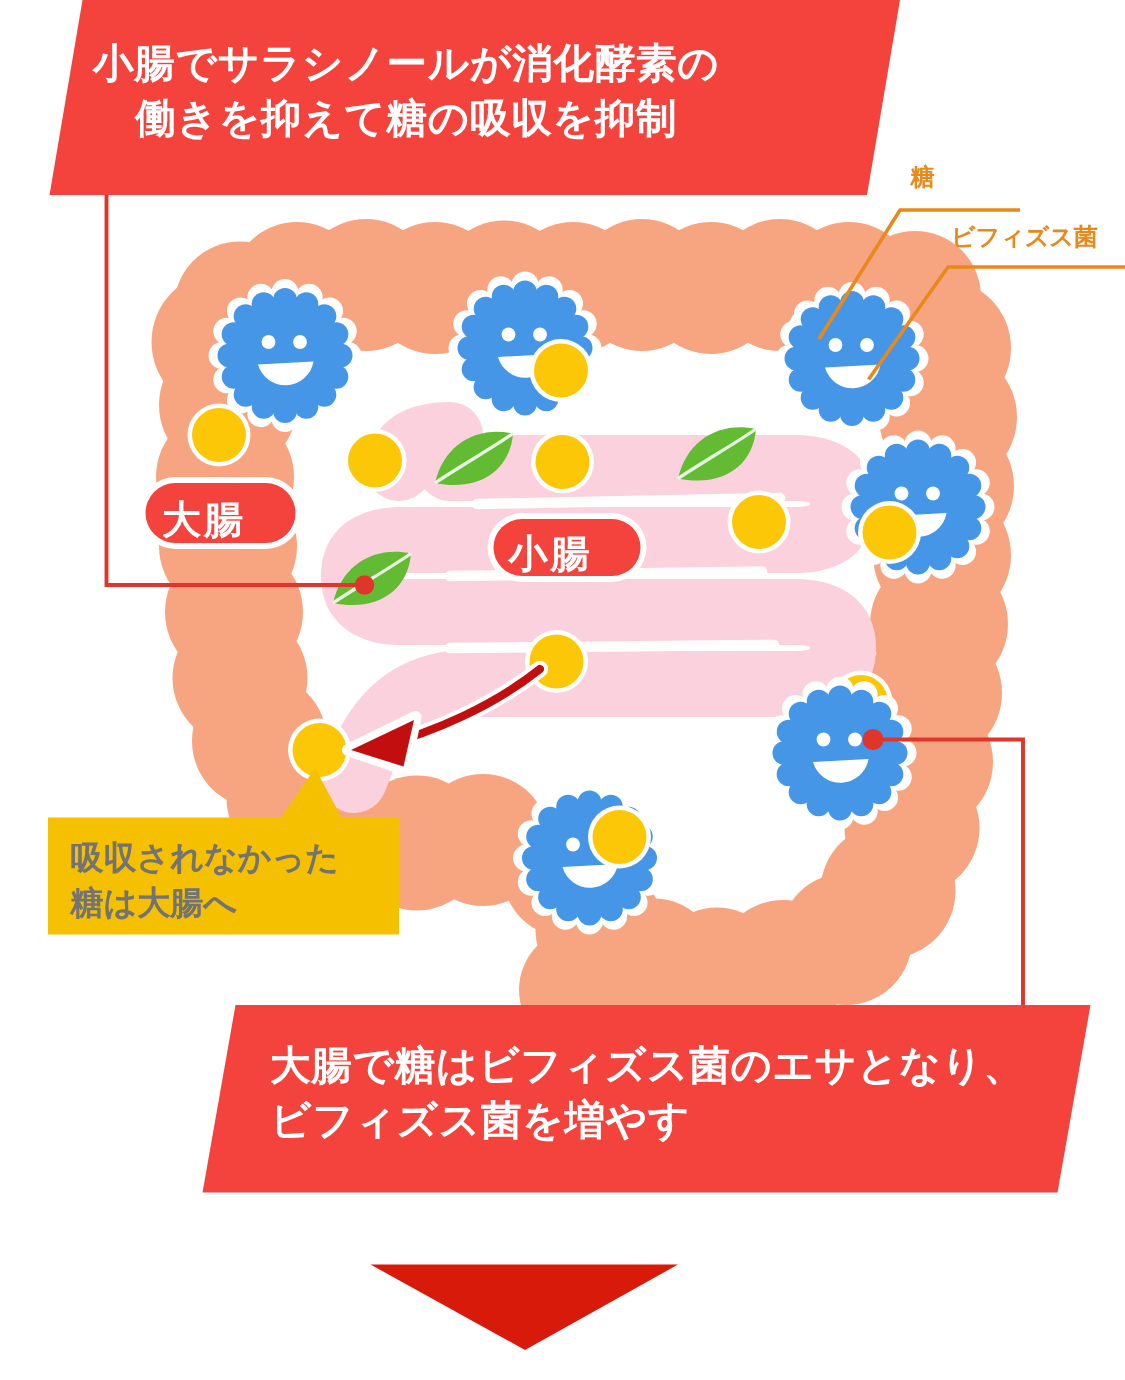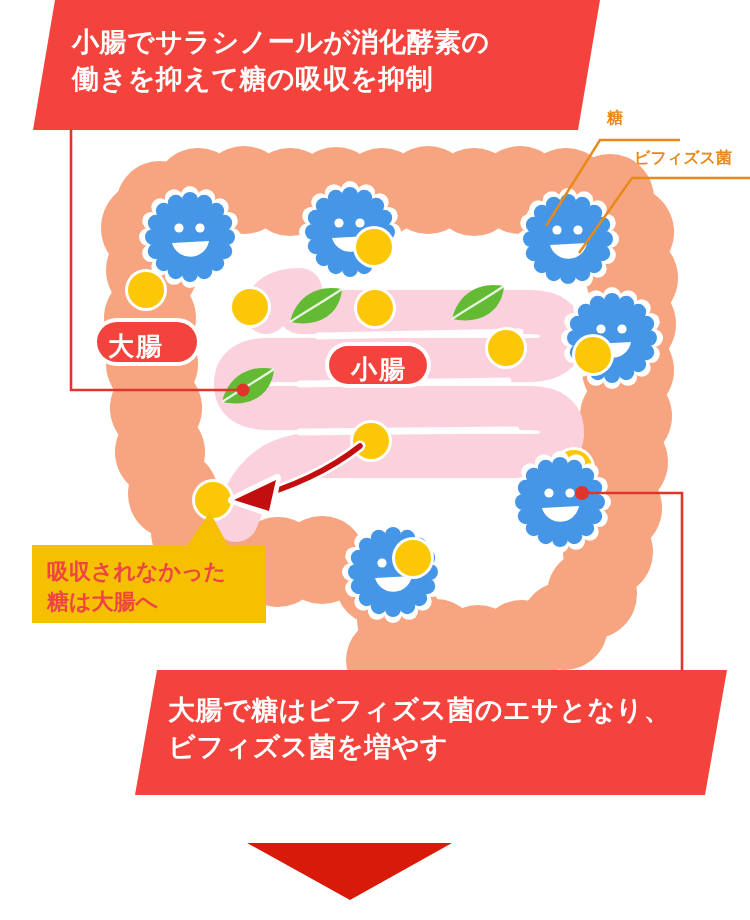--- a/index.html
+++ b/index.html
@@ -27,26 +27,26 @@
   .banner-text {
     position: absolute;
     color: #ffffff;
     font-weight: bold;
     font-size: 27px;
     line-height: 1.38;
     letter-spacing: 0.5px;
     white-space: pre-line;
     pointer-events: none;
   }
-  #top-banner-text  { left: 72px;  top: 24px;  }
-  #bot-banner-text  { left: 168px; top: 692px; }
+  #top-banner-text  { left: 62px;  top: 24px; text-align: center;  }
+  #bot-banner-text  { left: 180px; top: 692px; }
 
   .callout-text {
     position: absolute;
-    color: #ef4444;
+    color: #737373;
     font-weight: bold;
     font-size: 22px;
     line-height: 1.35;
     white-space: pre-line;
     pointer-events: none;
     font-family: Liberation Serif, serif;
   }
   #yellow-callout-text { left: 47px; top: 557px; }
 
   .lead-label {
@@ -63,21 +63,21 @@
   .organ-tag {
     position: absolute;
     color: #ffffff;
     font-weight: bold;
     font-size: 26px;
     letter-spacing: 2px;
     white-space: nowrap;
     pointer-events: none;
   }
   #tag-daicho { left: 108px; top: 329px; text-align: right; }
-  #tag-shocho { left: 339px; top: 352px; margin-left: 12px; }
+  #tag-shocho { left: 339px; top: 352px; }
 </style>
 </head>
 <body>
 
 <div id="stage">
 
   <svg id="scene" viewBox="0 0 750 920" xmlns="http://www.w3.org/2000/svg">
 
     <defs>
 

